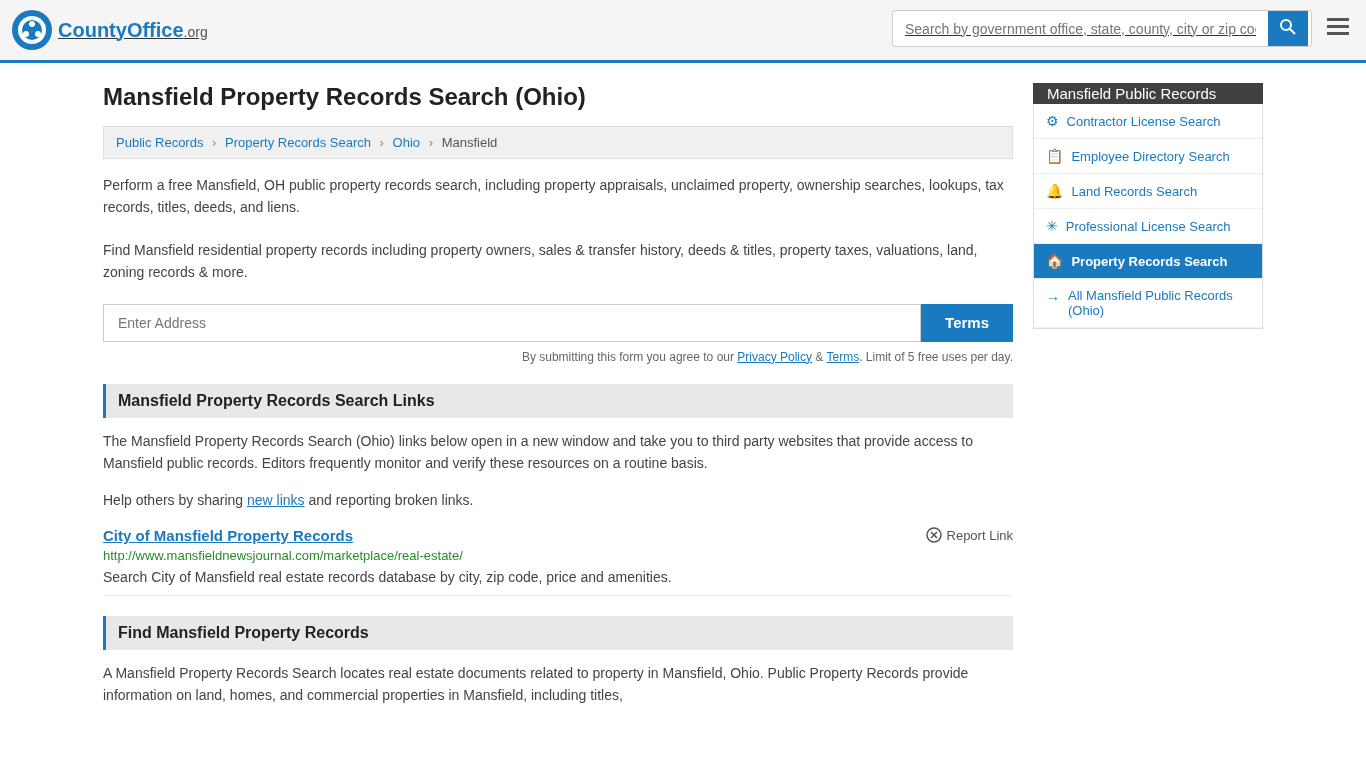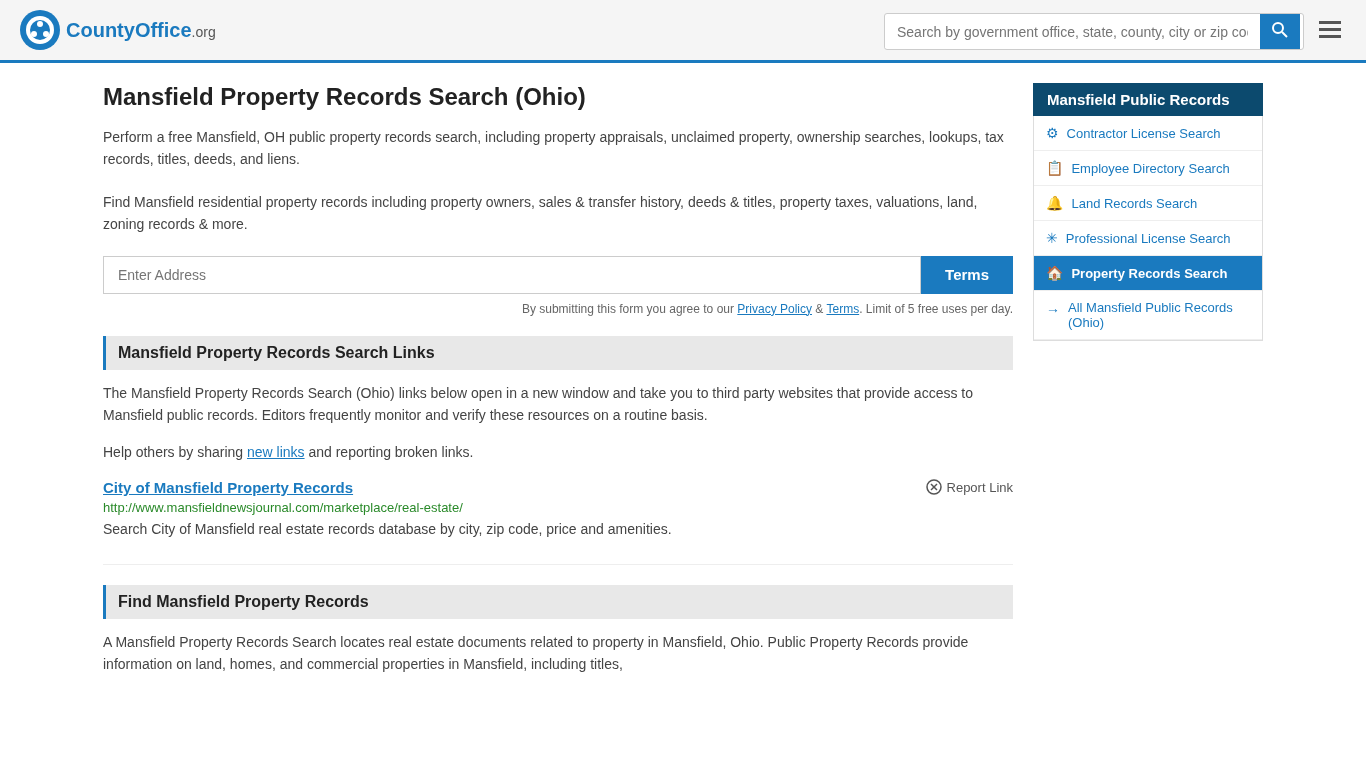--- a/index.html
+++ b/index.html
@@ -2,24 +2,25 @@
 <html><head>
   <meta charset="utf-8">
   <style>
     * { box-sizing: border-box; margin: 0; padding: 0; }
     body { font-family: Arial, sans-serif; font-size: 14px; color: #333; background: #fff; }
 
     
     .header {
       background: #f5f5f5;
       border-bottom: 3px solid #1a7abf;
-      padding: 10px 20px;
-      display: flex;
-      align-items: flex-end;
+      padding: 10px 12px;
+      display: flex;
+      align-items: flex-start;
       justify-content: space-between;
+      text-decoration: underline;
     }
     .logo-area {
       display: flex;
       align-items: center;
       gap: 6px;
     }
     .logo-icon {
       width: 40px;
       height: 40px;
     }
@@ -164,21 +165,21 @@
     .links-description a {
       color: #1a7abf;
       text-decoration: underline;
       text-align: right;
     }
 
     
     .record-entry {
       margin-bottom: 10px;
       border-bottom: 1px solid #eee;
-      padding-bottom: 24px;
+      padding-bottom: 7px;
     }
     .record-entry-header {
       display: flex;
       justify-content: space-between;
       align-items: center;
       margin-bottom: 4px;
     }
     .record-title {
       font-size: 15px;
       font-weight: bold;
@@ -210,25 +211,25 @@
       margin-top: 20px;
     }
     .bottom-desc {
       line-height: 1.6;
       color: #444;
       font-size: 14px;
     }
 
     
     .sidebar-title {
-      background: #0c4a6e;
+      background: #404040;
       color: #fff;
       font-size: 15px;
-      font-weight: bold;
-      padding: 8px 14px;
+      font-weight: normal;
+      padding: 2px 14px;
       margin-bottom: 0;
     }
     .sidebar-list {
       border: 1px solid #ddd;
       border-top: none;
     }
     .sidebar-item {
       display: flex;
       align-items: center;
       gap: 8px;
@@ -303,20 +304,29 @@
     </div>
   </div>
 </header>
 
 <div class="main-container">
 
   <div class="content-area">
 
     <h1 class="page-title">Mansfield Property Records Search (Ohio)</h1>
 
+    <div class="breadcrumb">
+      <a href="#">Public Records</a>
+      <span class="sep">›</span>
+      <a href="#">Property Records Search</a>
+      <span class="sep">›</span>
+      <a href="#">Ohio</a>
+      <span class="sep">›</span>
+      <span>Mansfield</span>
+    </div>
 
     <p class="description">Perform a free Mansfield, OH public property records search, including property appraisals, unclaimed property, ownership searches, lookups, tax records, titles, deeds, and liens.</p>
 
     <div>
       <p class="description">Find Mansfield residential property records including property owners, sales &amp; transfer history, deeds &amp; titles, property taxes, valuations, land, zoning records &amp; more.</p>
       <div class="search-form-area">
         <div class="address-search-row">
           <input class="address-input" type="text" placeholder="Enter Address" style="">
           <button class="search-btn">Terms</button>
         </div>

